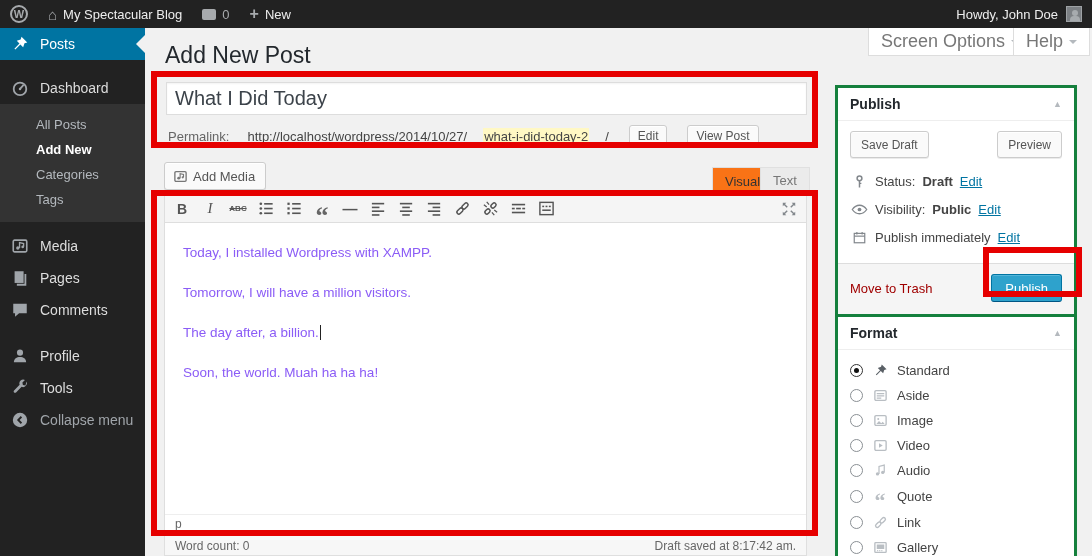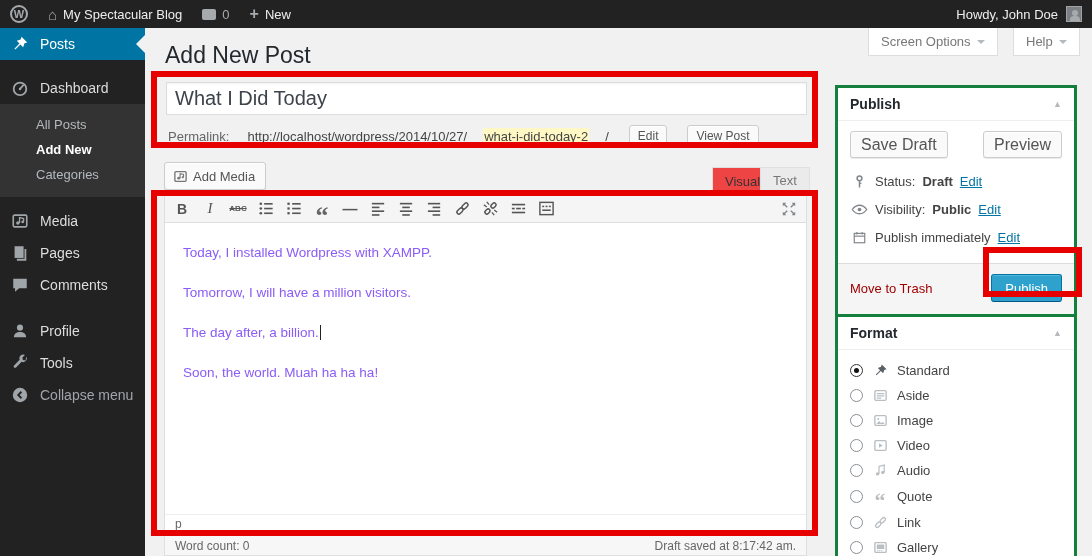--- a/index.html
+++ b/index.html
@@ -31,37 +31,37 @@
   .menu-item.active .mi-icon { color:#fff; }
   .menu-item.active::after { content:""; position:absolute; right:0; top:50%; margin-top:-9px; border:9px solid transparent; border-right-color:#f1f1f1; }
   .submenu { background:#333; padding:8px 0 10px 0; }
   .submenu .sub-item { display:block; padding:5px 8px 5px 36px; font-size:13px; color:#b4b9be; cursor:pointer; }
   .submenu .sub-item.current { color:#fff; font-weight:bold; }
   .menu-sep { height:14px; }
   .collapse-label { color:#a0a5aa; }
 
   
   .page-title { position:absolute; left:165px; top:42px; font-size:23px; font-weight:400; color:#23282d; }
-  .screen-tab { position:absolute; top:28px; height:28px; background:#fff; border:1px solid #ddd; border-top:none; color:#777; font-size:13px; display:flex; align-items:center; gap:6px; padding:0 12px; cursor:pointer; }
+  .screen-tab { position:absolute; top:28px; height:28px; background:#fff; border:1px solid #ddd; border-top:none; color:#777; font-size:18px; display:flex; align-items:center; gap:6px; padding:0 12px; cursor:pointer; }
   .screen-tab .tri { width:0; height:0; border:4px solid transparent; border-top-color:#b4b9be; margin-top:4px; }
   #screen-options-tab { left:868px; }
   #help-tab { left:1013px; }
 
   
   .title-input { position:absolute; left:166px; top:82px; width:641px; height:33px; border:1px solid #ddd; background:#fff; padding:3px 8px; font-size:20px; color:#3c434a; font-family:"Liberation Sans", sans-serif; box-shadow:inset 0 1px 2px rgba(0,0,0,.05); outline:none; }
   .permalink-row { position:absolute; left:168px; top:124px; height:24px; display:flex; align-items:center; gap:16px; font-size:13px; color:#666; white-space:nowrap; }
   .permalink-url { color:#444; }
   .slug-hl { background:#fff8c4; padding:1px 1px; color:#444; }
   .btn-small { height:22px; padding:0 8px; font-size:12px; color:#555; background:#fafafa; border:1px solid #ccc; border-radius:3px; box-shadow:inset 0 1px 0 #fff, 0 1px 0 rgba(0,0,0,.08); cursor:pointer; display:inline-flex; align-items:center; margin-left:4px; font-family:"Liberation Sans", sans-serif; }
 
   
   .add-media-btn { position:absolute; left:164px; top:162px; height:28px; padding:0 10px 0 8px; display:flex; align-items:center; gap:5px; font-size:13px; color:#555; background:#fafafa; border:1px solid #ccc; border-radius:3px; box-shadow:inset 0 1px 0 #fff, 0 1px 0 rgba(0,0,0,.08); cursor:pointer; }
   .media-icon { color:#777; display:flex; }
   .ed-tab { position:absolute; top:167px; height:27px; padding:0 12px; display:flex; align-items:center; font-size:13px; cursor:pointer; }
-  #tab-visual { left:712px; background:#ef4444; border:1px solid #dedede; border-bottom:none; color:#333; }
+  #tab-visual { left:712px; background:#f97316; border:1px solid #dedede; border-bottom:none; color:#333; }
   #tab-text { left:760px; background:#ebebeb; border:1px solid #e0e0e0; border-bottom:1px solid #dedede; color:#777; }
 
   
   .editor-wrap { position:absolute; left:164px; top:194px; width:643px; height:339px; background:#fff; border:1px solid #dedede; }
   .mce-toolbar { height:28px; background:#f5f5f5; border-bottom:1px solid #dedede; display:flex; align-items:center; padding:0 4px; gap:2px; }
   .tb-btn { width:26px; height:24px; display:flex; align-items:center; justify-content:center; color:#555; cursor:pointer; border-radius:2px; flex:0 0 26px; }
   .tb-btn.bold-g { font-weight:bold; font-size:14px; }
   .tb-btn.italic-g { font-style:italic; font-family:"Liberation Serif", serif; font-size:15px; }
   .tb-btn.abc-g { font-size:8px; font-weight:bold; text-decoration:line-through; letter-spacing:0; }
   .tb-btn.quote-g { font-family:"Liberation Serif", serif; font-size:26px; font-weight:bold; line-height:0.2; padding-top:14px; color:#666; }
@@ -75,21 +75,21 @@
 
   
   .postbox { position:absolute; width:242px; background:#fff; border:3px solid #15803d; box-shadow:0 1px 1px rgba(0,0,0,.04); }
   #publish-box { left:835px; top:85px; }
   #format-box { left:835px; top:314px; height:282px; }
   .pb-header { display:flex; align-items:center; justify-content:space-between; padding:8px 12px; border-bottom:1px solid #eee; cursor:pointer; }
   .pb-title { font-size:14px; font-weight:bold; color:#23282d; }
   .pb-toggle { color:#b4b9be; font-size:9px; }
   .pb-body { padding:10px 12px 12px; }
   .btn-row { display:flex; justify-content:space-between; margin-bottom:10px; }
-  .btn { height:27px; padding:0 10px; font-size:16px; color:#555; background:#fafafa; border:1px solid #ccc; border-radius:3px; box-shadow:inset 0 1px 0 #fff, 0 1px 0 rgba(0,0,0,.08); cursor:pointer; display:inline-flex; align-items:center; font-family:"Liberation Sans", sans-serif; }
+  .btn { height:27px; padding:0 10px; font-size:12px; color:#555; background:#fafafa; border:1px solid #ccc; border-radius:3px; box-shadow:inset 0 1px 0 #fff, 0 1px 0 rgba(0,0,0,.08); cursor:pointer; display:inline-flex; align-items:center; font-family:"Liberation Sans", sans-serif; }
   .misc-row { display:flex; align-items:center; gap:7px; font-size:13px; color:#444; padding:6px 0; }
   .misc-row .mr-icon { width:18px; display:flex; justify-content:center; color:#82878c; flex:0 0 18px; }
   .edit-link { color:#0074a2; text-decoration:underline; cursor:pointer; }
   .pb-footer { background:#f5f5f5; border-top:1px solid #ddd; padding:10px 12px 14px; display:flex; align-items:center; justify-content:space-between; }
   .trash-link { color:#a00000; font-size:13px; cursor:pointer; }
   .publish-btn { height:28px; padding:0 13px; font-size:13px; color:#fff; background:#2ea2cc; border:1px solid #0074a2; border-bottom-color:#005684; border-radius:3px; box-shadow:inset 0 1px 0 rgba(120,200,230,.5); cursor:pointer; font-family:"Liberation Sans", sans-serif; }
 
   
   .fmt-list { padding:8px 12px 6px; }
   .fmt-row { display:flex; align-items:center; gap:8px; padding:5px 0; font-size:13px; color:#444; cursor:pointer; }
@@ -155,20 +155,21 @@
             <circle cx="10" cy="11" r="1.4" fill="currentColor"></circle>
           </svg>
       </span>
       <span>Dashboard</span>
     </div>
 
     <div class="submenu">
       <span class="sub-item">All Posts</span>
       <span class="sub-item current">Add New</span>
       <span class="sub-item">Categories</span>
+      <span class="sub-item">Tags</span>
     </div>
 
     <div class="menu-item" style="margin-top:8px;">
       <span class="mi-icon">
         <svg width="18" height="18" viewBox="0 0 20 20">
             <rect x="2.5" y="3.5" width="15" height="13" rx="1.5" fill="none" stroke="currentColor" stroke-width="1.8"></rect>
             <circle cx="7.6" cy="12.2" r="1.9" fill="currentColor"></circle>
             <path d="M9.5 12.2V6.2l4.5 1v3.6" stroke="currentColor" stroke-width="1.5" fill="none"></path>
             <circle cx="13" cy="11" r="1.5" fill="currentColor"></circle>
           </svg>

